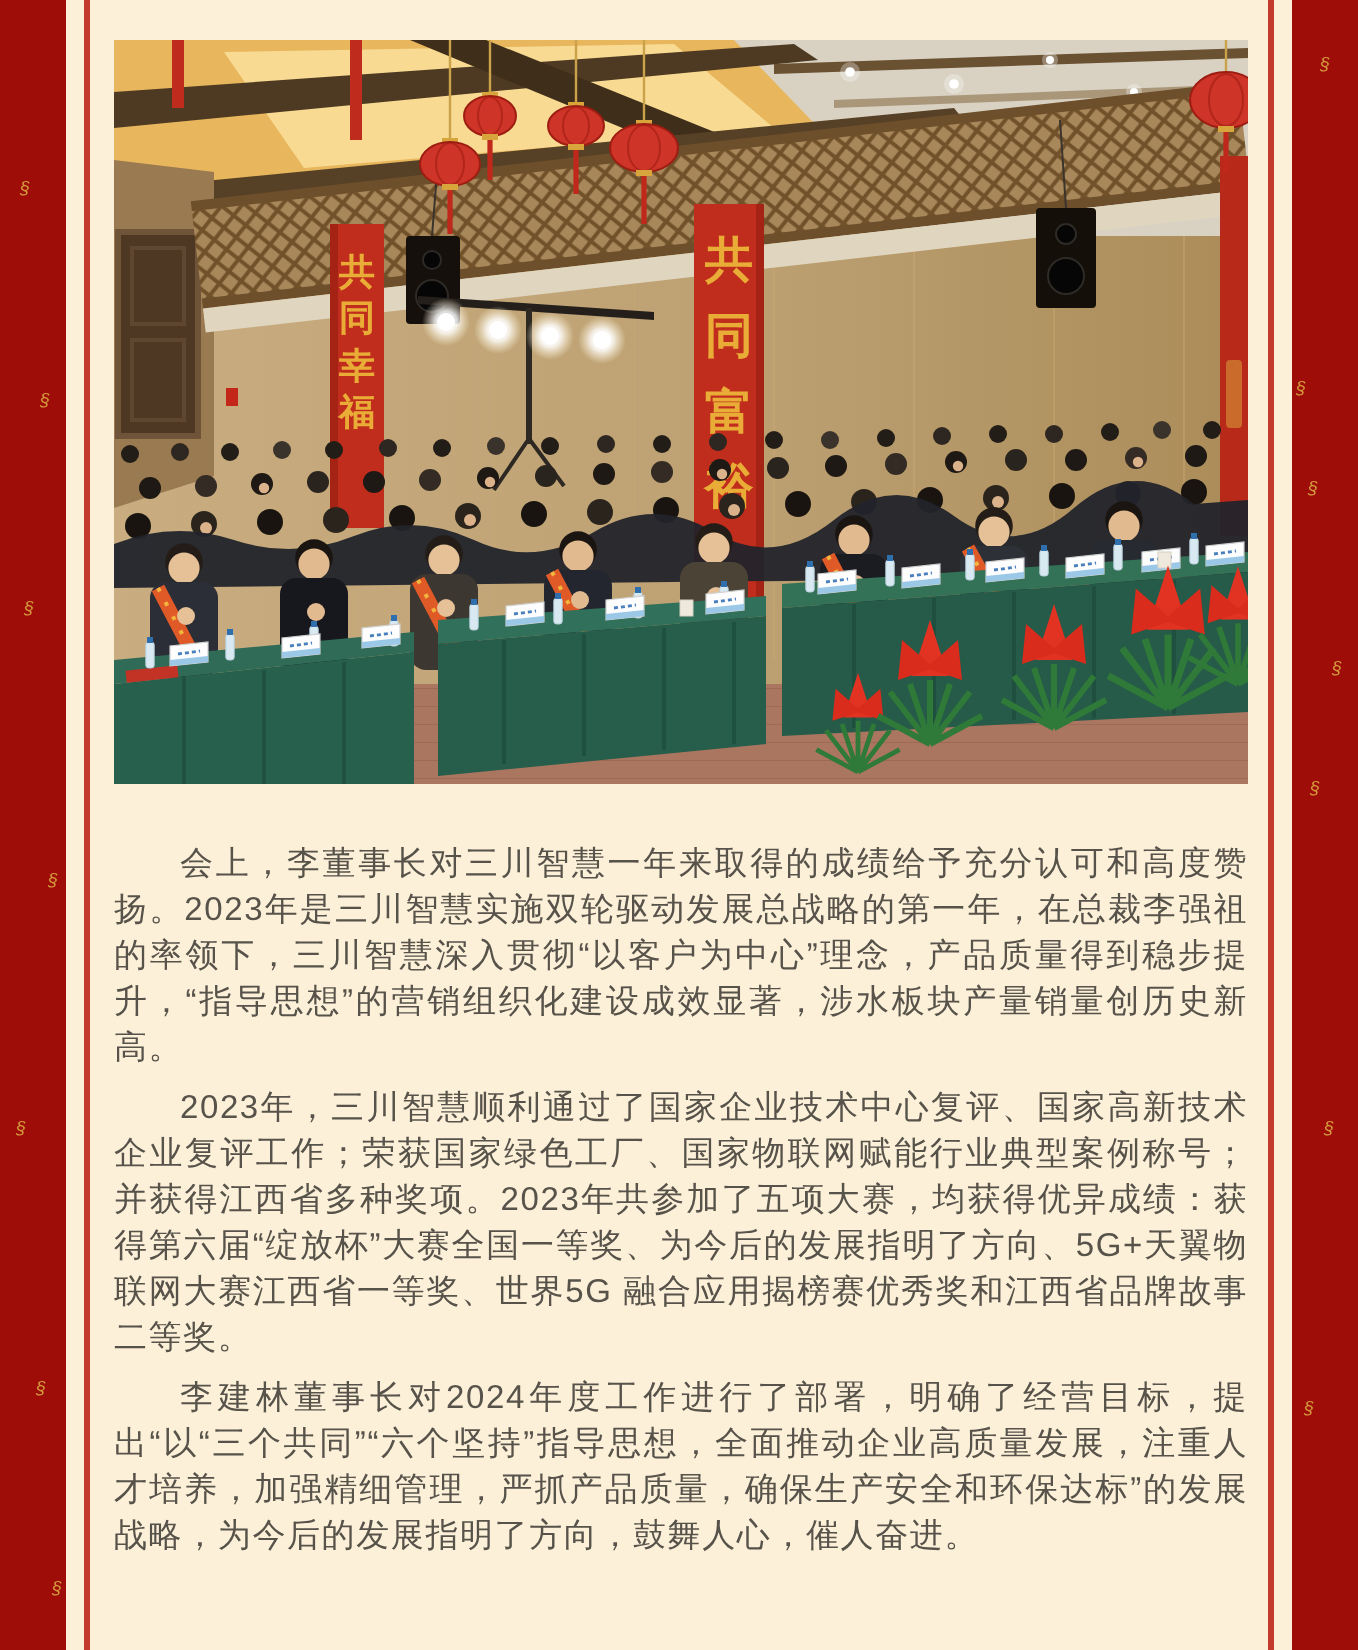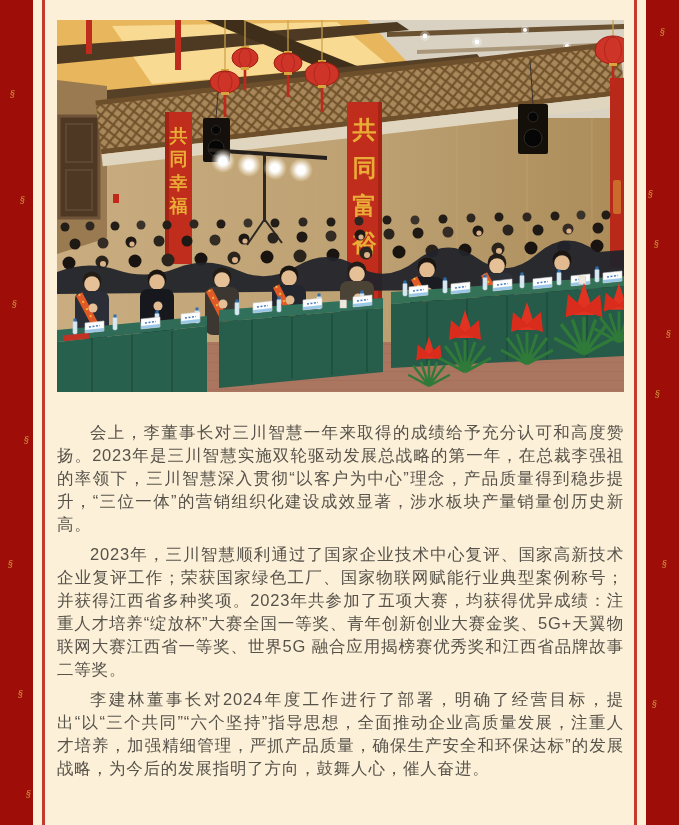--- a/index.html
+++ b/index.html
@@ -416,17 +416,17 @@
         <use href="#flw" transform="translate(372,366) scale(0.8)"></use>
         <use href="#flw" transform="translate(408,352)"></use>
         <use href="#flw" transform="translate(470,344)"></use>
         <use href="#flw" transform="translate(527,334) scale(1.15)"></use>
         <use href="#flw" transform="translate(562,322) scale(0.95)"></use>
       </g>
     </svg>
   </figure>
 
   <div class="article">
-    <p>会上，李董事长对三川智慧一年来取得的成绩给予充分认可和高度赞扬。2023年是三川智慧实施双轮驱动发展总战略的第一年，在总裁李强祖的率领下，三川智慧深入贯彻“以客户为中心”理念，产品质量得到稳步提升，“三位一体”的营销组织化建设成效显著，涉水板块产量销量创历史新高。</p>
-    <p>2023年，三川智慧顺利通过了国家企业技术中心复评、国家高新技术企业复评工作；荣获国家绿色工厂、国家物联网赋能行业典型案例称号；并获得江西省多种奖项。2023年共参加了五项大赛，均获得优异成绩：注重人才培养“绽放杯”大赛全国一等奖、青年创新创业大赛金奖、5G+天翼物联网大赛江西省一等奖、世界5G 融合应用揭榜赛优秀奖和江西省品牌故事二等奖。</p>
+    <p>会上，李董事长对三川智慧一年来取得的成绩给予充分认可和高度赞扬。2023年是三川智慧实施双轮驱动发展总战略的第一年，在总裁李强祖的率领下，三川智慧深入贯彻“以客户为中心”理念，产品质量得到稳步提升，“指导思想”的营销组织化建设成效显著，涉水板块产量销量创历史新高。</p>
+    <p>2023年，三川智慧顺利通过了国家企业技术中心复评、国家高新技术企业复评工作；荣获国家绿色工厂、国家物联网赋能行业典型案例称号；并获得江西省多种奖项。2023年共参加了五项大赛，均获得优异成绩：获得第六届“绽放杯”大赛全国一等奖、为今后的发展指明了方向、5G+天翼物联网大赛江西省一等奖、世界5G 融合应用揭榜赛优秀奖和江西省品牌故事二等奖。</p>
     <p>李建林董事长对2024年度工作进行了部署，明确了经营目标，提出“以“三个共同”“六个坚持”指导思想，全面推动企业高质量发展，注重人才培养，加强精细管理，严抓产品质量，确保生产安全和环保达标”的发展战略，为今后的发展指明了方向，鼓舞人心，催人奋进。</p>
   </div>
 </div>
 
 </body></html>

